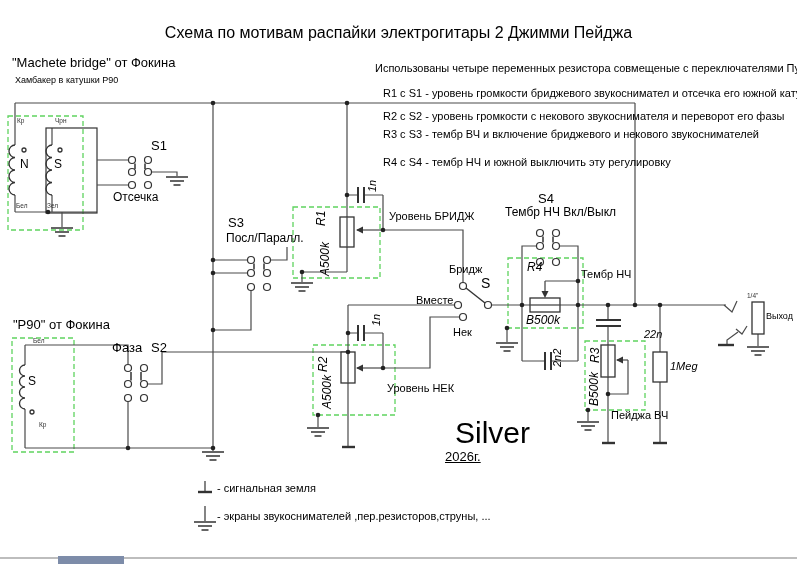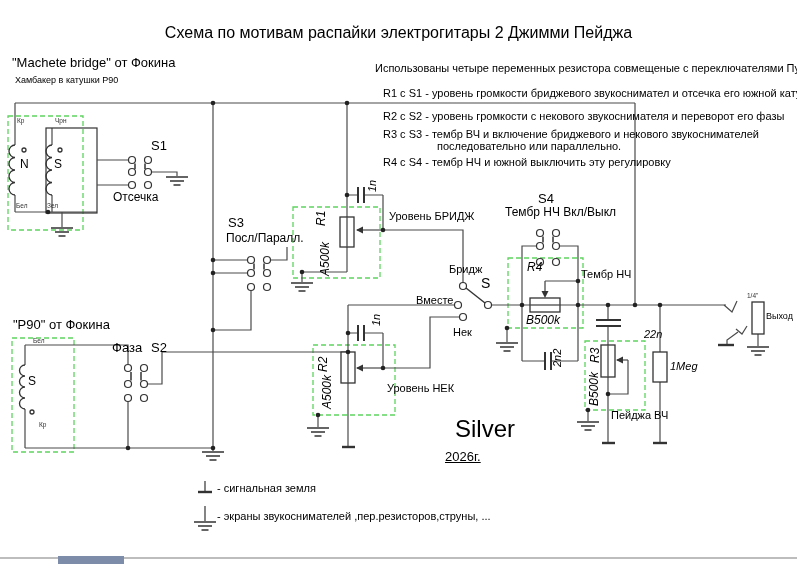--- a/index.html
+++ b/index.html
@@ -7,21 +7,21 @@
           font-family:"Liberation Sans",sans-serif;color:#000;}
   svg{position:absolute;left:0;top:0;}
   .lbl{position:absolute;white-space:nowrap;line-height:1.1;}
   .t16{font-size:16px;}
   .t13{font-size:13px;}
   .t12{font-size:12px;}
   .t11{font-size:11px;}
   .t9{font-size:9px;}
   .t6{font-size:6.5px;color:#333;}
   .t14{font-size:14px;}
-  .t28{font-size:24px;}
+  .t28{font-size:30px;}
   .it{font-style:italic;}
   .rot{transform-origin:0 0;transform:rotate(-90deg);}
   .center{left:0;right:0;text-align:center;}
   .bottom-line{position:absolute;left:0;top:557px;width:797px;height:2px;background:#bdbdbd;}
   .bottom-chip{position:absolute;left:58px;top:556px;width:66px;height:8px;background:#7d8ca9;}
 </style>
 </head>
 <body>
 
 <div id="canvas">
@@ -248,21 +248,20 @@
         <circle cx="588" cy="410" r="2.3"></circle>
   </g>
 </svg>
 
   <div class="lbl t16 center" style="top:24px;">Схема по мотивам распайки электрогитары 2 Джимми Пейджа</div>
 
   <div class="lbl t11" style="left:375px;top:62px;">Использованы четыре переменных резистора совмещеные с переключателями Пуш-Пул</div>
   <div class="lbl t11" style="left:383px;top:87px;">R1 с S1 - уровень громкости бриджевого звукоснимател и отсечка его южной  катушки .</div>
   <div class="lbl t11" style="left:383px;top:110px;">R2 с S2 - уровень громкости с некового звукоснимателя  и переворот его фазы</div>
   <div class="lbl t11" style="left:383px;top:128px;">R3 с S3 - тембр ВЧ и включение бриджевого и некового звукоснимателей</div>
-  <div class="lbl t11" style="left:437px;top:140px;">последовательно или параллельно.</div>
   <div class="lbl t11" style="left:383px;top:156px;">R4 с S4 - тембр НЧ  и южной выключить эту регулировку</div>
 
   <div class="lbl t13" style="left:12px;top:56px;">"Machete bridge" от Фокина</div>
   <div class="lbl t9" style="left:15px;top:76px;">Хамбакер в катушки  P90</div>
   <div class="lbl t6" style="left:17px;top:117px;">Кр</div>
   <div class="lbl t6" style="left:55px;top:117px;">Чрн</div>
   <div class="lbl t6" style="left:16px;top:202px;">Бел</div>
   <div class="lbl t6" style="left:47px;top:202px;">Зел</div>
   <div class="lbl t12" style="left:20px;top:158px;">N</div>
   <div class="lbl t12" style="left:54px;top:158px;">S</div>

